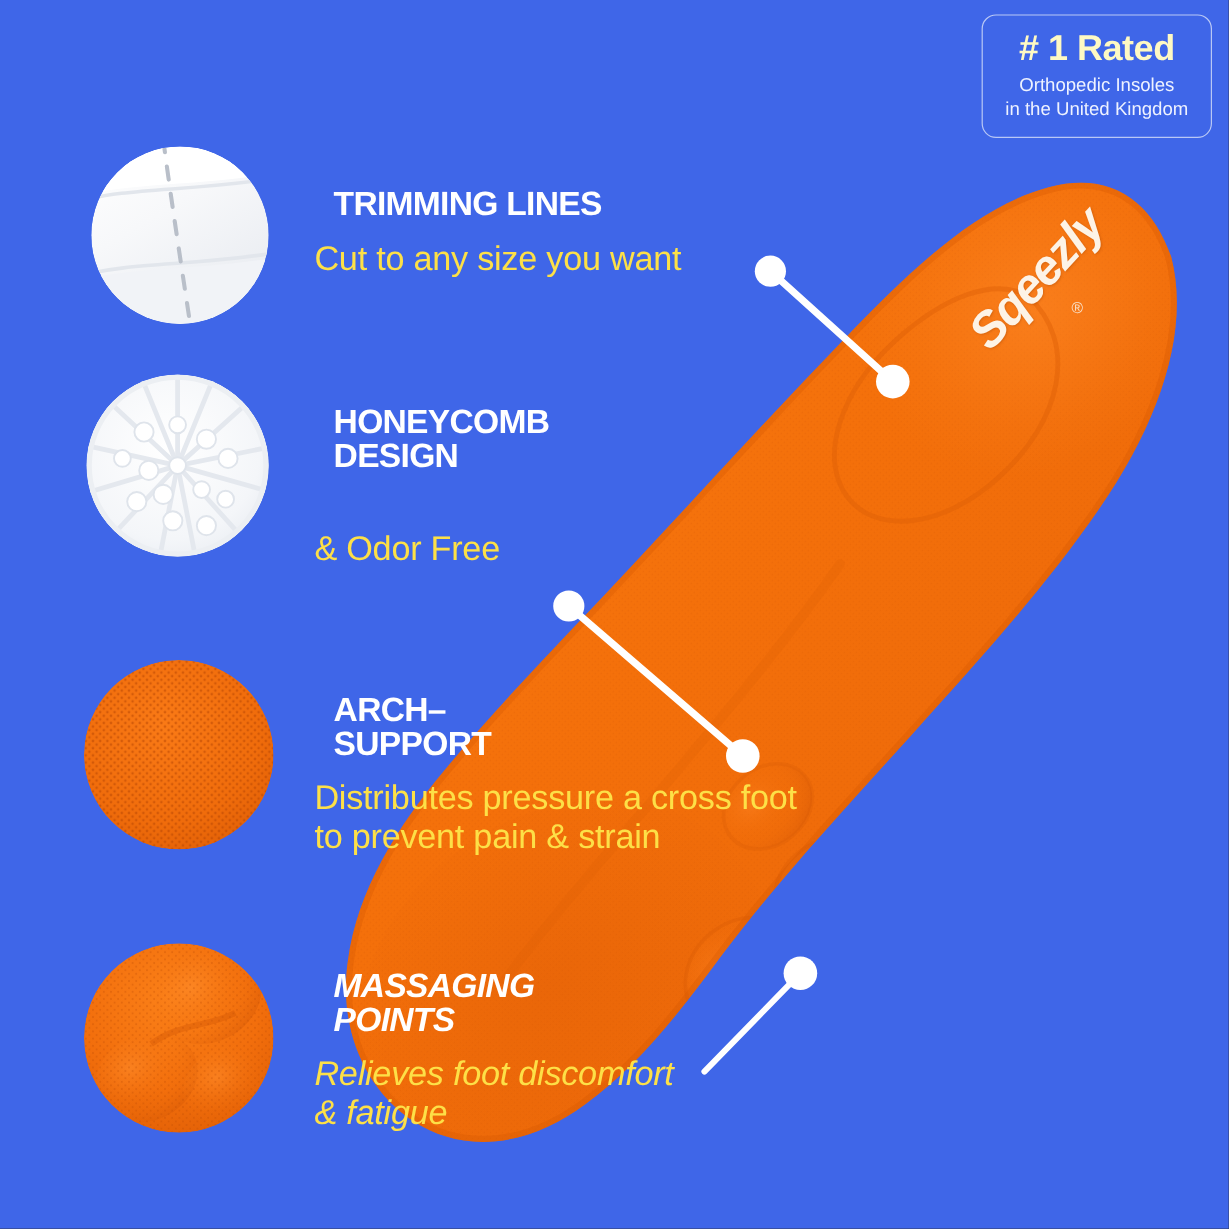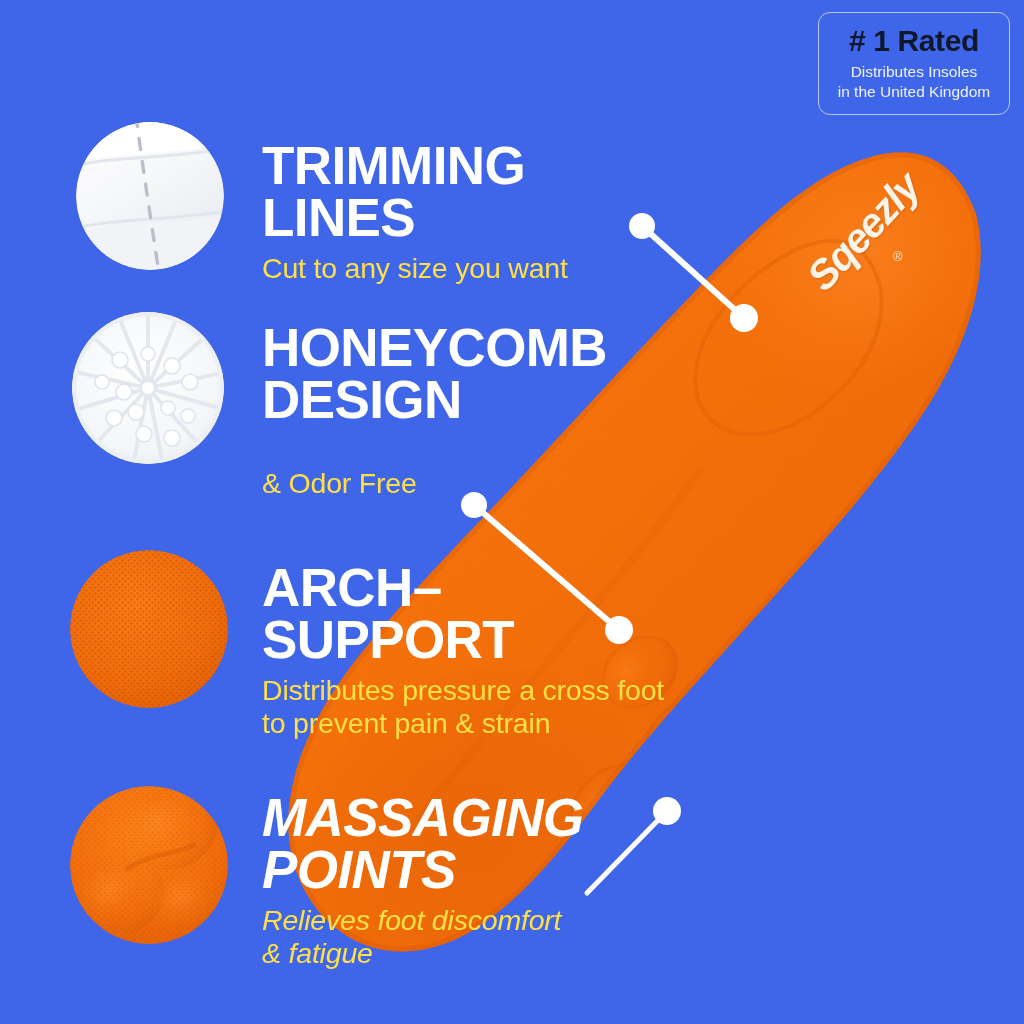--- a/index.html
+++ b/index.html
@@ -63,21 +63,21 @@
     top: 12px;
     width: 192px;
     padding: 12px 8px 13px;
     box-sizing: border-box;
     border: 1.6px solid #b9c8f5;
     border-radius: 12px;
     z-index: 6;
     text-align: center;
   }
   #rating-badge .rb-title {
-    color: #0f172a;
+    color: #fef9c3;
     font-size: 30px;
     font-weight: 700;
     letter-spacing: -0.4px;
     line-height: 1.06;
   }
   #rating-badge .rb-sub {
     color: #eef2ff;
     font-size: 15.5px;
     font-weight: 400;
     line-height: 1.28;
@@ -88,24 +88,24 @@
     border-radius: 50%;
     overflow: hidden;
     z-index: 5;
   }
   .thumb svg { display: block; }
 
   .ftext { position: absolute; z-index: 5; }
   .fhead {
     color: #ffffff;
     font-weight: 700;
-    font-size: 53px;
+    font-size: 28px;
     line-height: 0.99;
     letter-spacing: -0.6px;
-    margin: 0;
+    margin: 16px;
     text-transform: uppercase;
   }
   .fsub {
     color: #fde047;
     font-weight: 400;
     font-size: 28.5px;
     line-height: 1.16;
     letter-spacing: -0.2px;
     margin: 7px 0 0 0;
   }
@@ -247,21 +247,21 @@
     </g>
     <g>
       <line x1="667" y1="811" x2="587" y2="893" stroke="#ffffff" stroke-width="5" stroke-linecap="round"></line>
       <circle cx="667" cy="811" r="14" fill="#ffffff"></circle>
     </g>
   </svg>
 
   <div id="rating-badge">
     <div class="rb-title"># 1 Rated</div>
     <div class="rb-sub">
-      <div>Distributes Insoles</div>
+      <div>Orthopedic Insoles</div>
       <div>in the United Kingdom</div>
     </div>
   </div>
 
   <div class="thumb" style="left:76px; top:122px; width:148px; height:148px;">
     <svg width="148" height="148" viewBox="0 0 148 148">
       <defs>
         <clipPath id="c1">
             <circle cx="74" cy="74" r="74"></circle>
           </clipPath>

